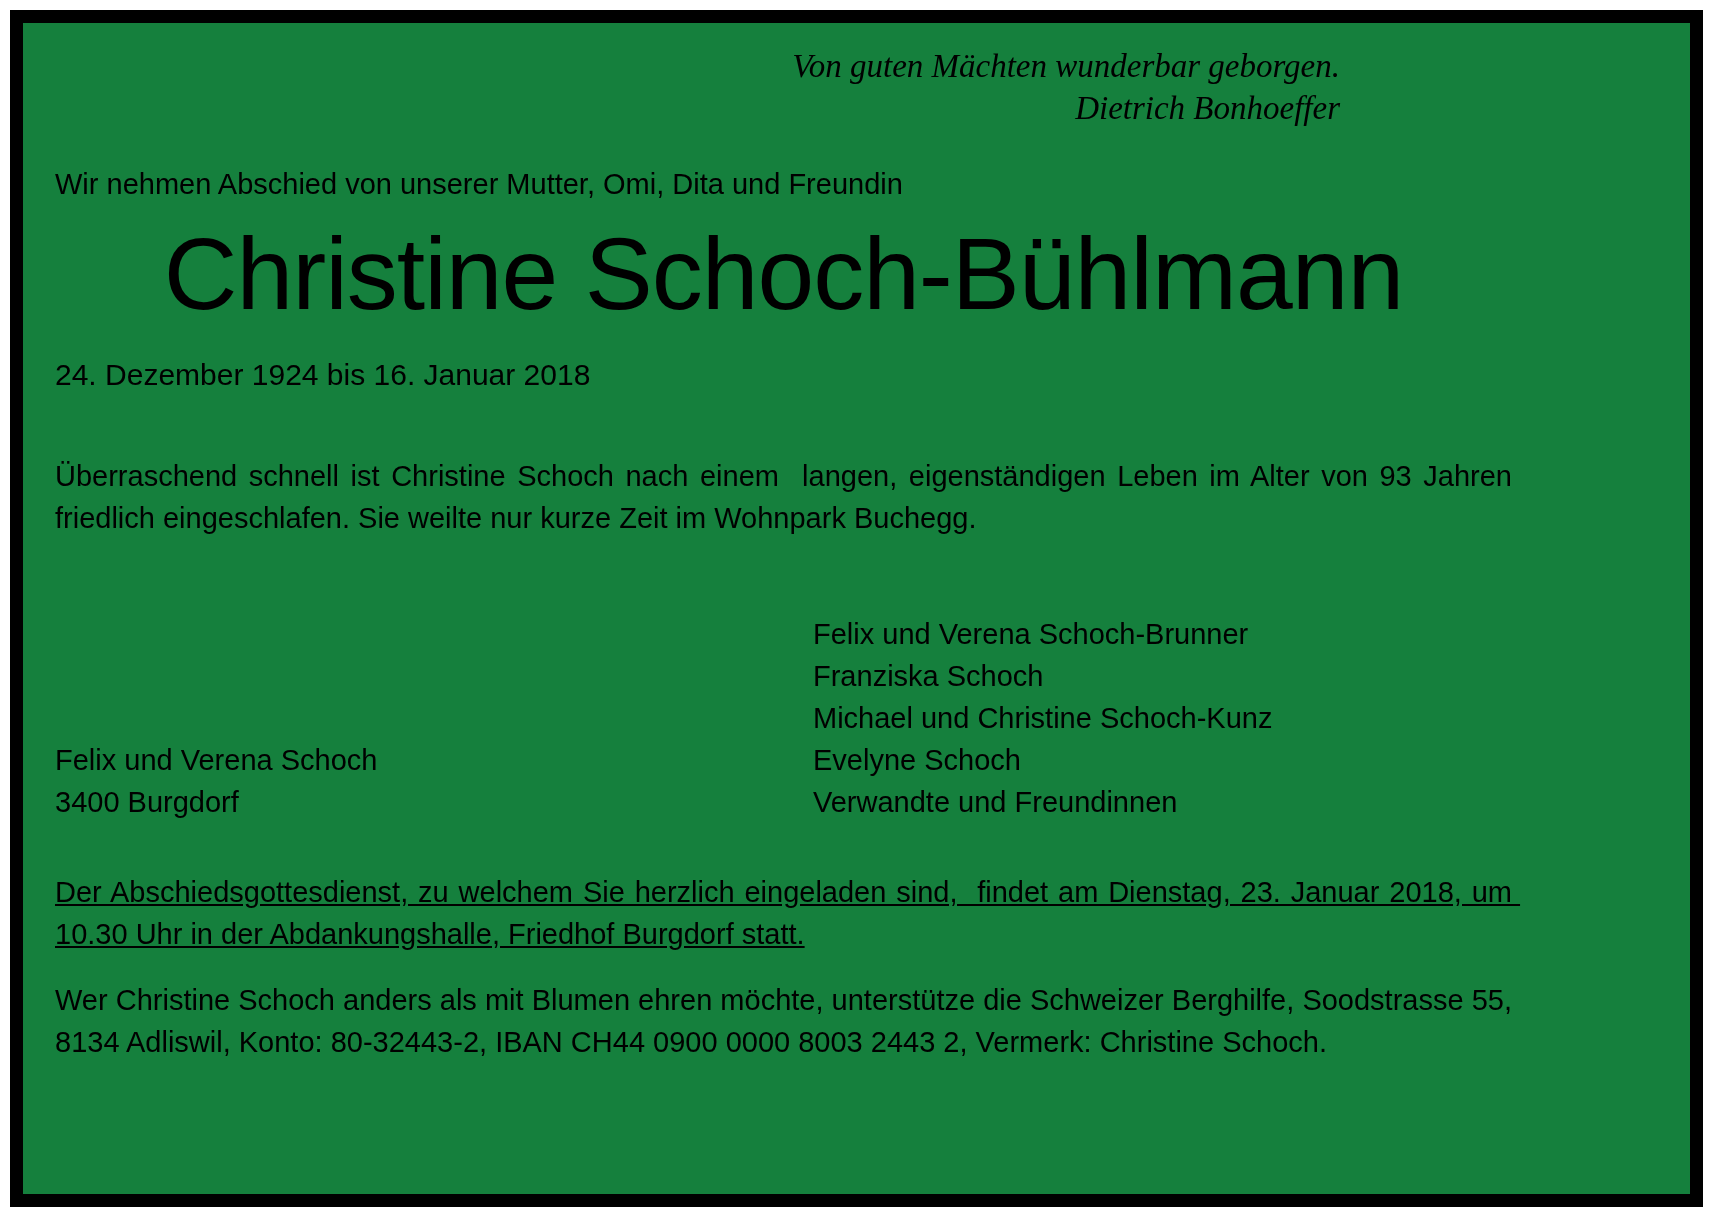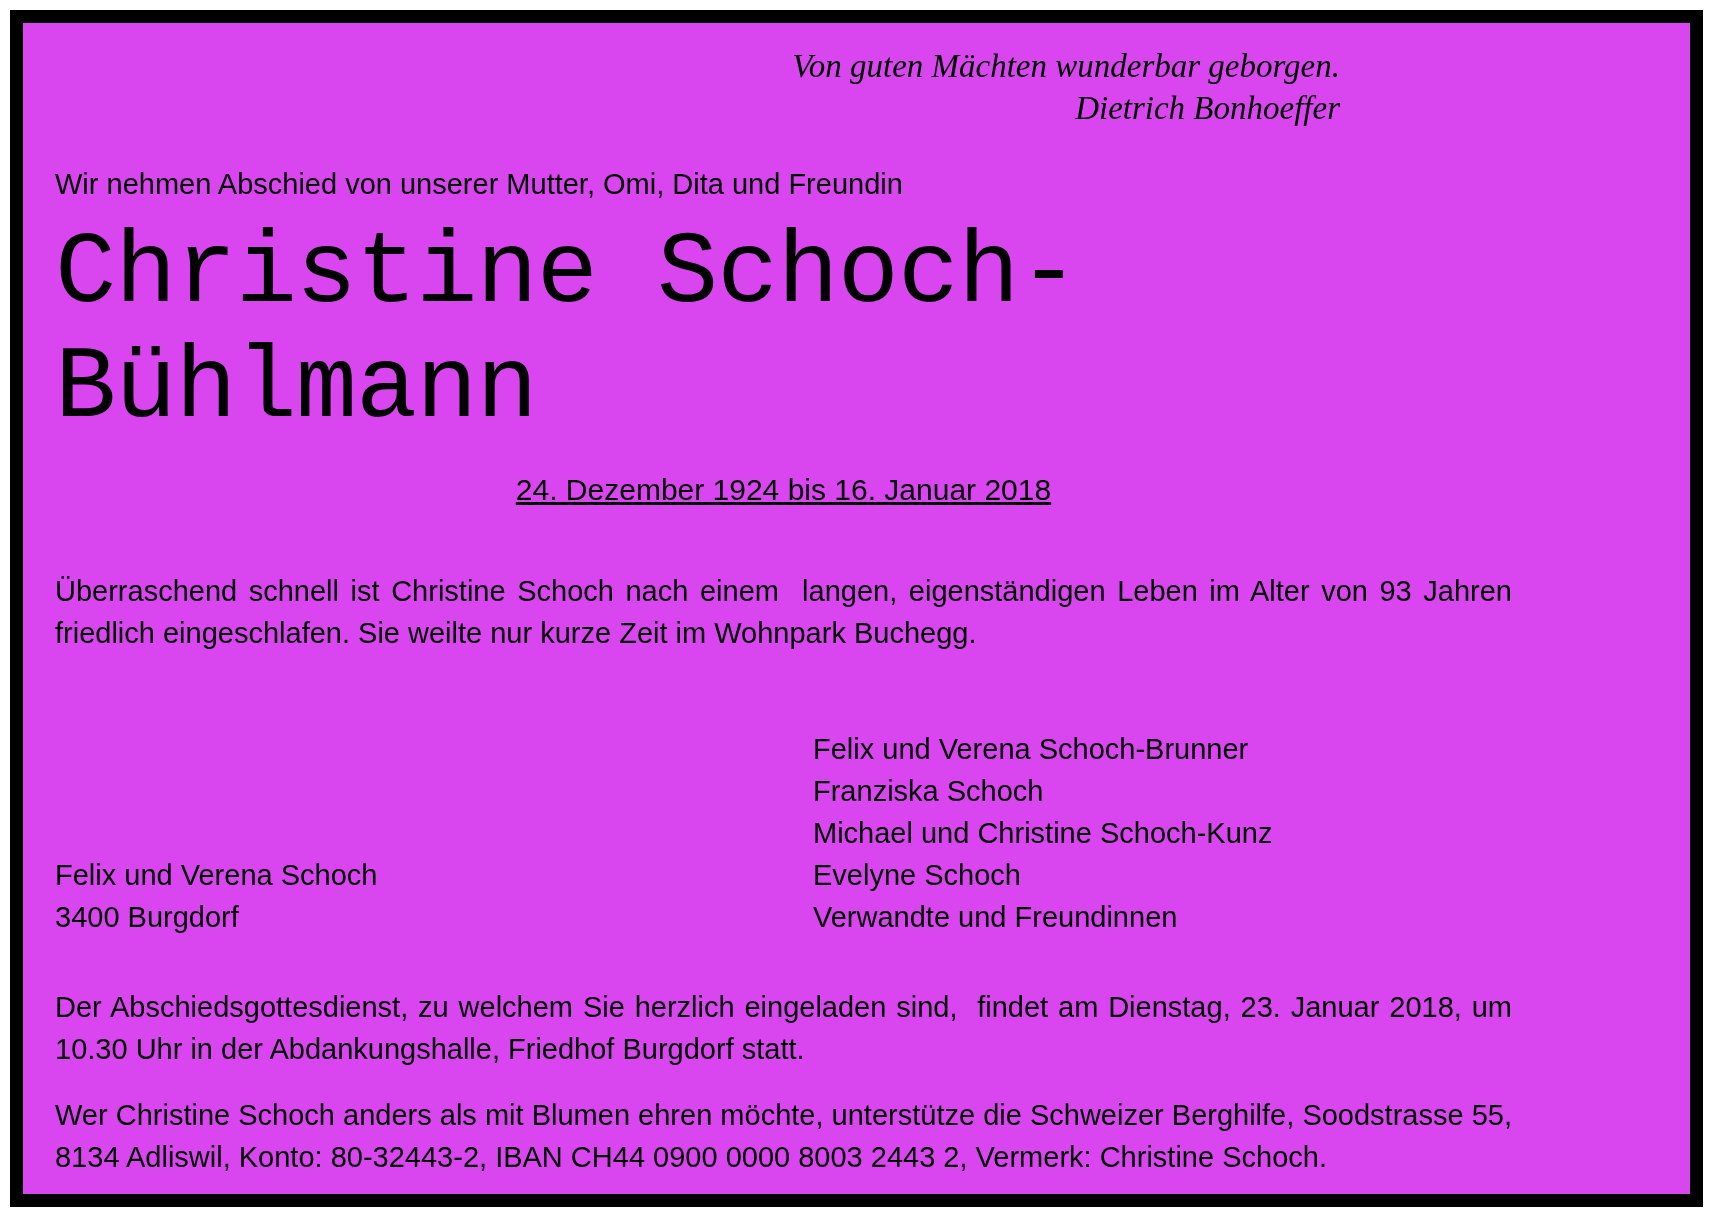--- a/index.html
+++ b/index.html
@@ -10,62 +10,60 @@
     height: 1217px;
     background: #ffffff;
     padding: 10px;
     color: #000000;
     font-family: "Liberation Sans", sans-serif;
   }
   .frame {
     width: 100%;
     height: 100%;
     border: 13px solid #000000;
-    background: #d946ef;
+    background: #15803d;
   }
   .content {
     height: 100%;
     padding: 22px 178px 0 32px;
     font-size: 29px;
     line-height: 42px;
   }
   .epigraph {
     font-family: "Liberation Serif", serif;
     font-style: italic;
     font-size: 33px;
     line-height: 42px;
     text-align: right;
     padding-right: 172px;
   }
   .intro { margin-top: 34px; }
   .name {
     margin-top: 12px;
-    font-family: Liberation Mono, monospace;
+    font-family: Liberation Sans, sans-serif;
     font-weight: normal;
     font-size: 102px;
     line-height: 115px;
     letter-spacing: -1px;
-    text-align: left;
+    text-align: center;
   }
   .dates {
     margin-top: 22px;
     font-size: 30px;
-    text-align: center;
-    text-decoration: underline;
   }
   .obit { margin-top: 59px; }
   p.just {
     text-align: justify;
     white-space: pre-wrap;
   }
   .columns { display: flex; margin-top: 74px; }
   .col-left { flex: 0 0 758px; width: 758px; padding-top: 126px; }
   .col-right { flex: 1 1 auto; }
   .member-indent { padding-left: 40px; }
-  .service { margin-top: 48px; }
+  .service { margin-top: 48px; text-decoration: underline; }
   .donation { margin-top: 24px; }
 </style>
 </head>
 <body>
 
 <div class="page">
   <div class="frame">
     <div class="content">
 
       <div class="epigraph">

